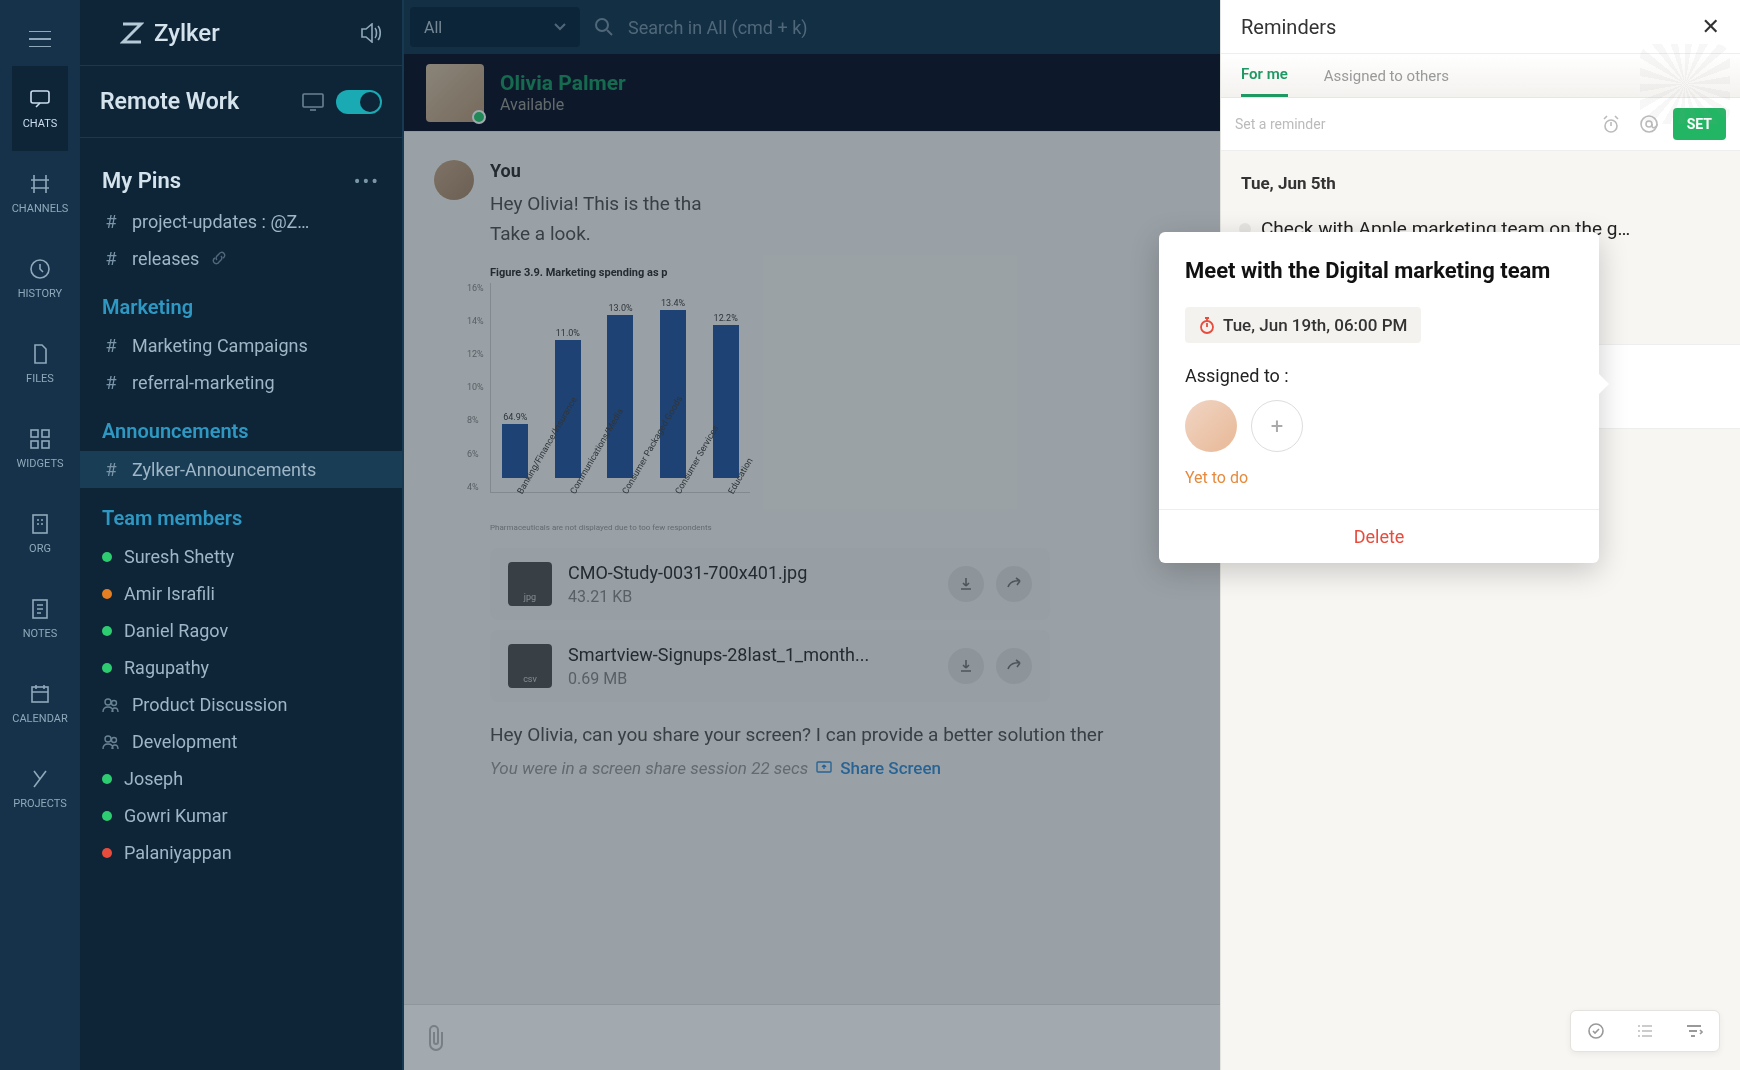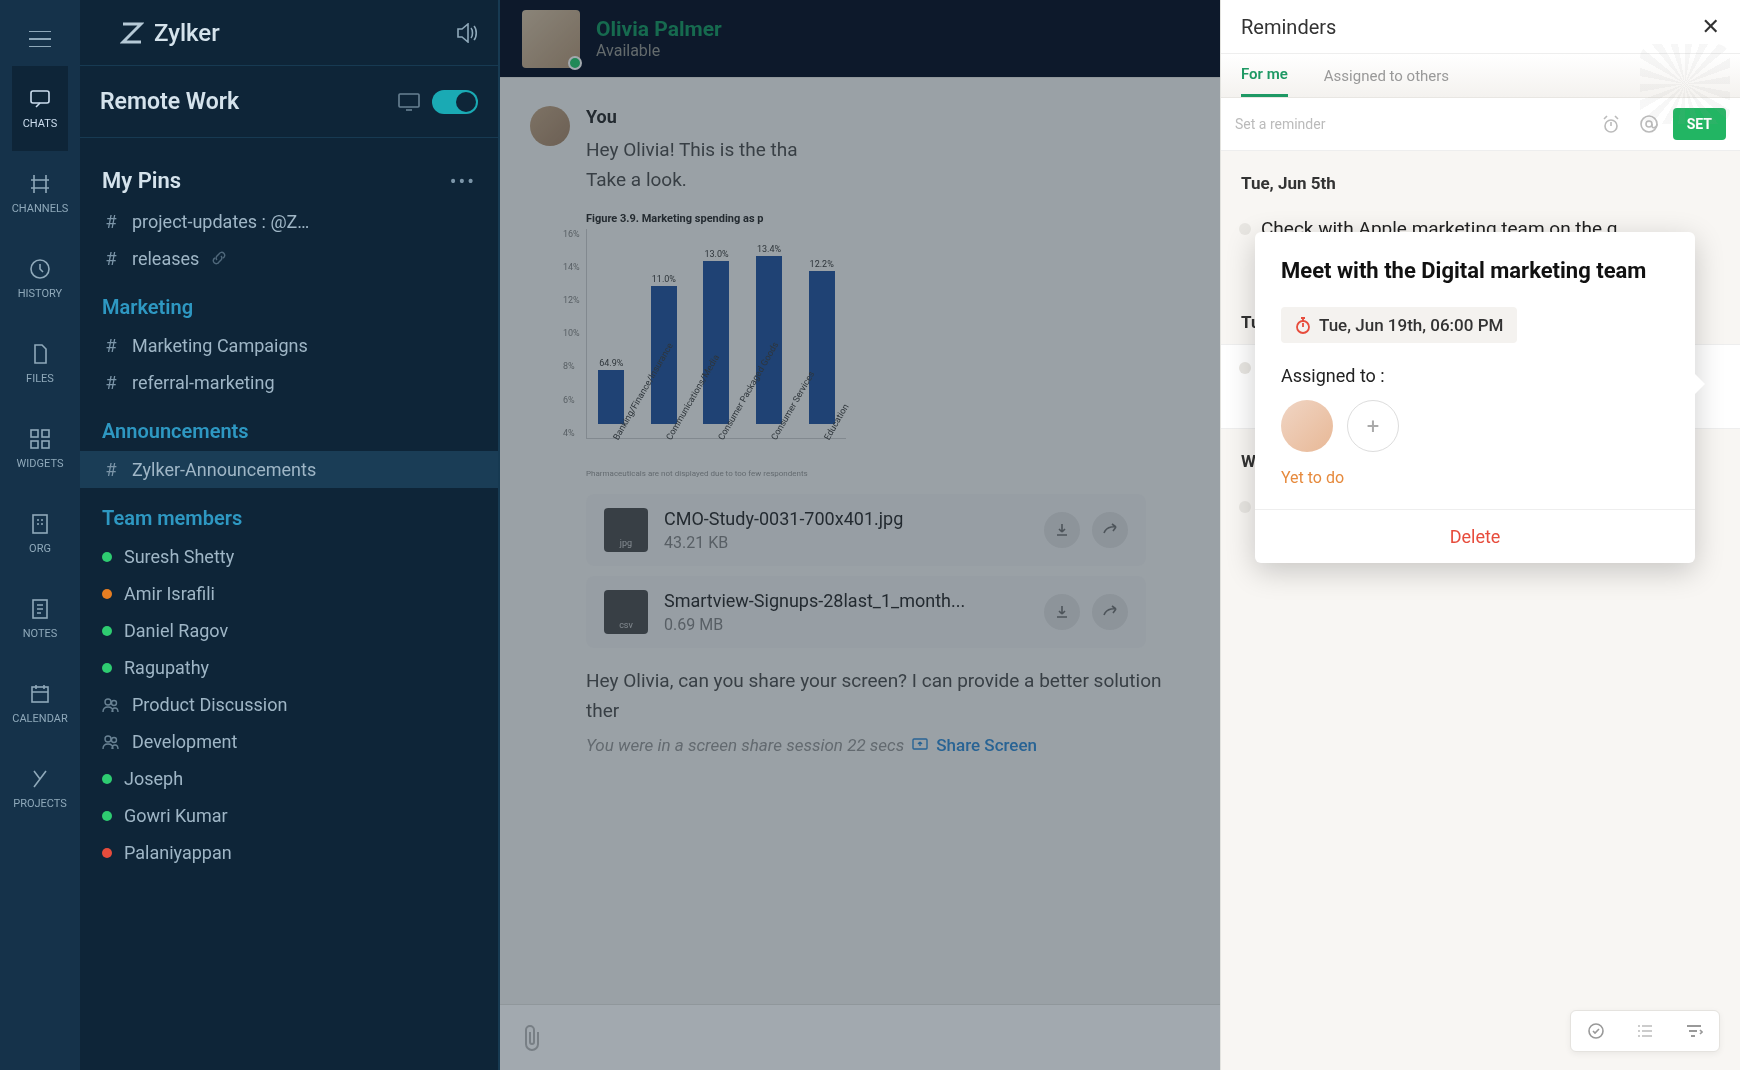--- a/index.html
+++ b/index.html
@@ -6,21 +6,21 @@
 body { width: 1740px; height: 1070px; overflow: hidden; display: flex; background: #fff; position: relative; }
 
 
 .rail { width: 80px; background: #15324a; color: #8fa9ba; display: flex; flex-direction: column; align-items: center; padding-top: 12px; }
 .rail-hamburger { width: 100%; height: 54px; display: flex; align-items: center; justify-content: center; cursor: pointer; }
 .rail-item { width: 100%; height: 85px; display: flex; flex-direction: column; align-items: center; justify-content: center; gap: 6px; font-size: 11px; cursor: pointer; }
 .rail-item.active { background: #0e2538; color: #cde; }
 .rail-icon { width: 24px; height: 24px; display: flex; align-items: center; justify-content: center; }
 
 
-.sidebar { width: 420px; background: #0e2538; color: #b5c9d6; display: flex; flex-direction: column; border-right: 2px solid #173a52; }
+.sidebar { width: 324px; background: #0e2538; color: #b5c9d6; display: flex; flex-direction: column; border-right: 2px solid #173a52; }
 .sidebar-header { height: 66px; display: flex; align-items: center; padding: 0 20px 0 40px; gap: 10px; border-bottom: 1px solid #173a52; }
 .brand-icon { width: 24px; height: 24px; display: inline-flex; align-items: center; justify-content: center; }
 .brand-text { font-size: 24px; font-weight: 500; color: #d5e3ec; }
 .sound-icon { margin-left: auto; }
 .workspace-row { height: 72px; display: flex; align-items: center; padding: 0 20px; gap: 12px; border-bottom: 1px solid #173a52; }
 .workspace-name { font-size: 23px; font-weight: 600; color: #d5e3ec; }
 .ws-monitor { margin-left: auto; opacity: .7; }
 .toggle { width: 46px; height: 24px; background: #1aaab4; border-radius: 20px; position: relative; cursor: pointer; }
 .toggle::after { content: ""; position: absolute; top: 2px; right: 2px; width: 20px; height: 20px; border-radius: 50%; background: #0e2538; }
 .sb-scroll { flex: 1; overflow-y: auto; padding: 18px 0 30px; }
@@ -325,20 +325,33 @@
         </div>
         <div class="sb-item">
           <span class="presence p-offline"></span>
           <span>Palaniyappan</span>
         </div>
       </div>
   </div>
 </div>
 
 <div class="main">
+  <div class="topbar">
+    <div class="scope-select">
+      <span>All</span>
+      <svg width="12" height="8" viewBox="0 0 12 8">
+          <path d="M1 1l5 5 5-5" stroke="#7b95a8" stroke-width="2" fill="none"></path>
+        </svg>
+    </div>
+    <svg width="20" height="20" viewBox="0 0 20 20">
+        <circle cx="8" cy="8" r="6" stroke="#7b95a8" stroke-width="2" fill="none"></circle>
+        <path d="M13 13l5 5" stroke="#7b95a8" stroke-width="2"></path>
+      </svg>
+    <input class="search-input" placeholder="Search in All (cmd + k)" style="">
+  </div>
 
   <div class="chat-header">
     <div class="avatar">
         <div class="avatar-dot"></div>
       </div>
     <div>
       <div class="chat-title">Olivia Palmer</div>
       <div class="chat-sub">Available</div>
     </div>
   </div>

